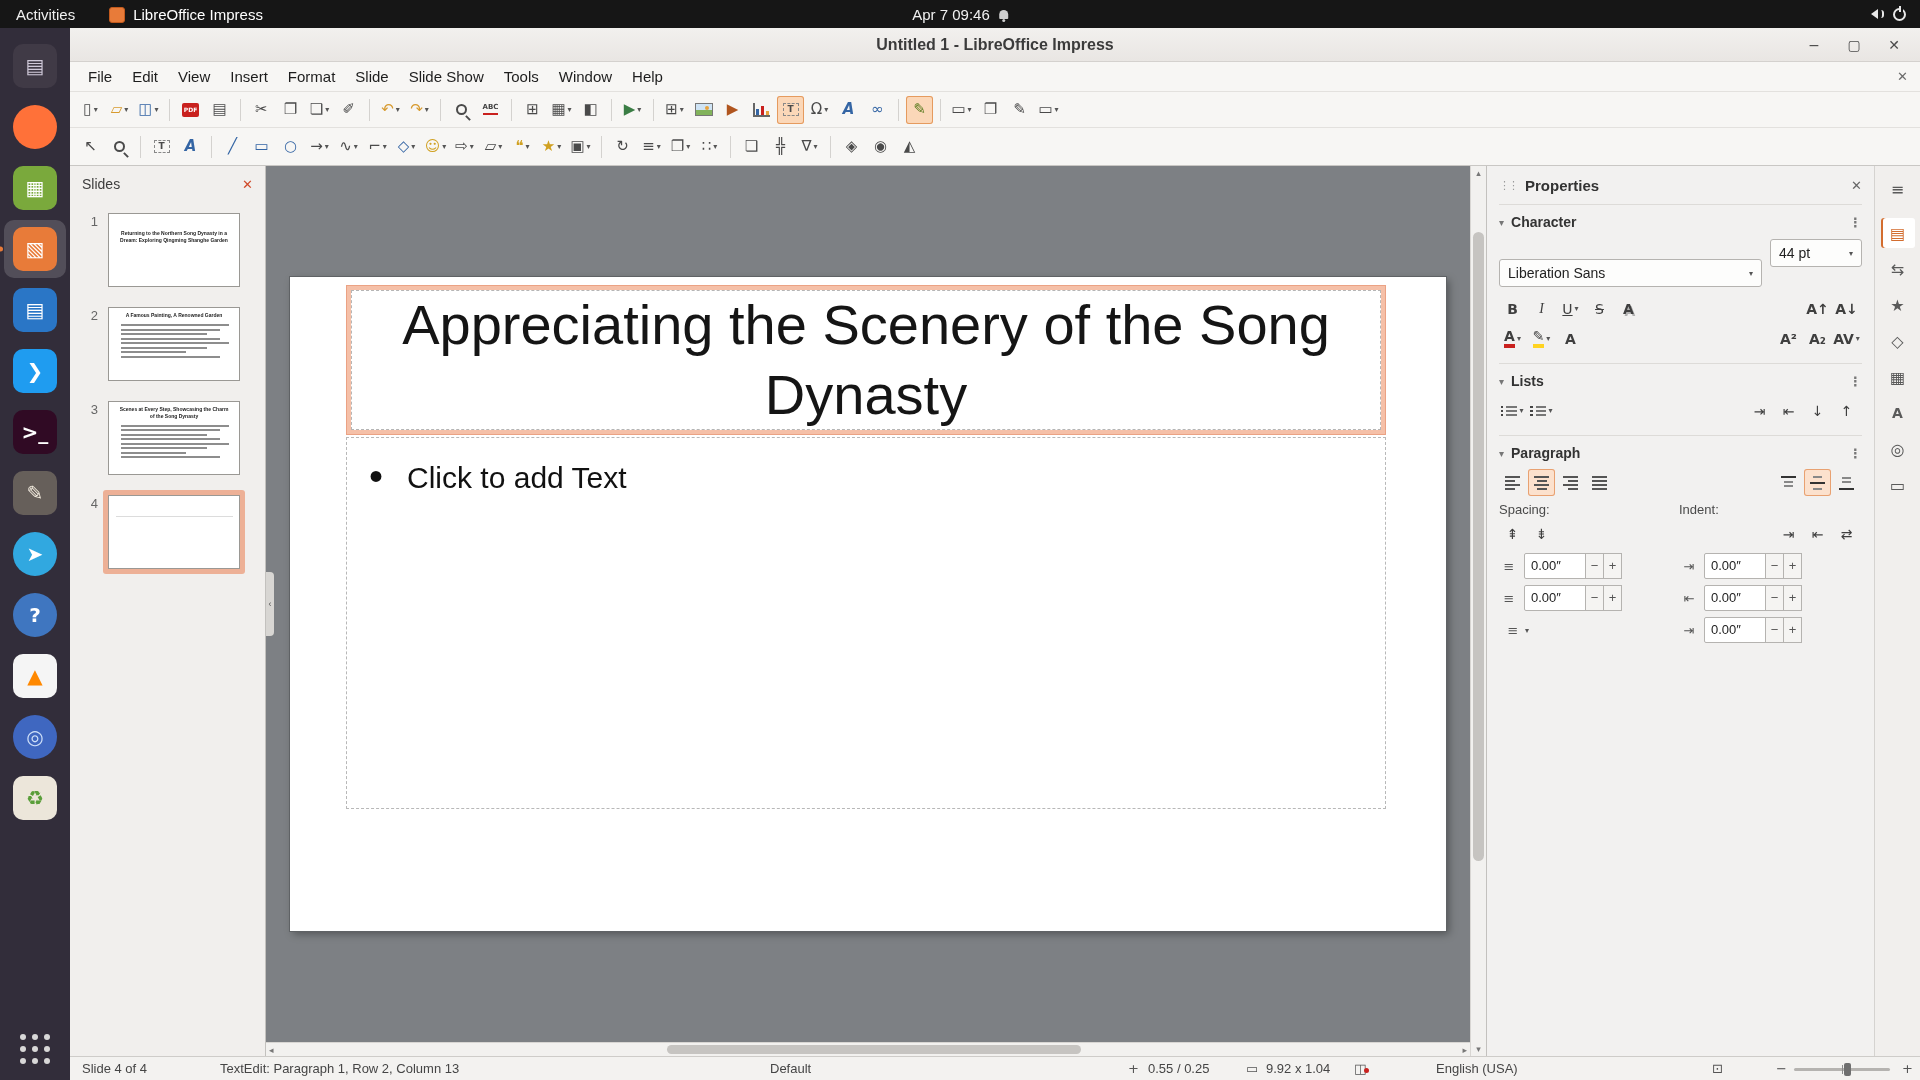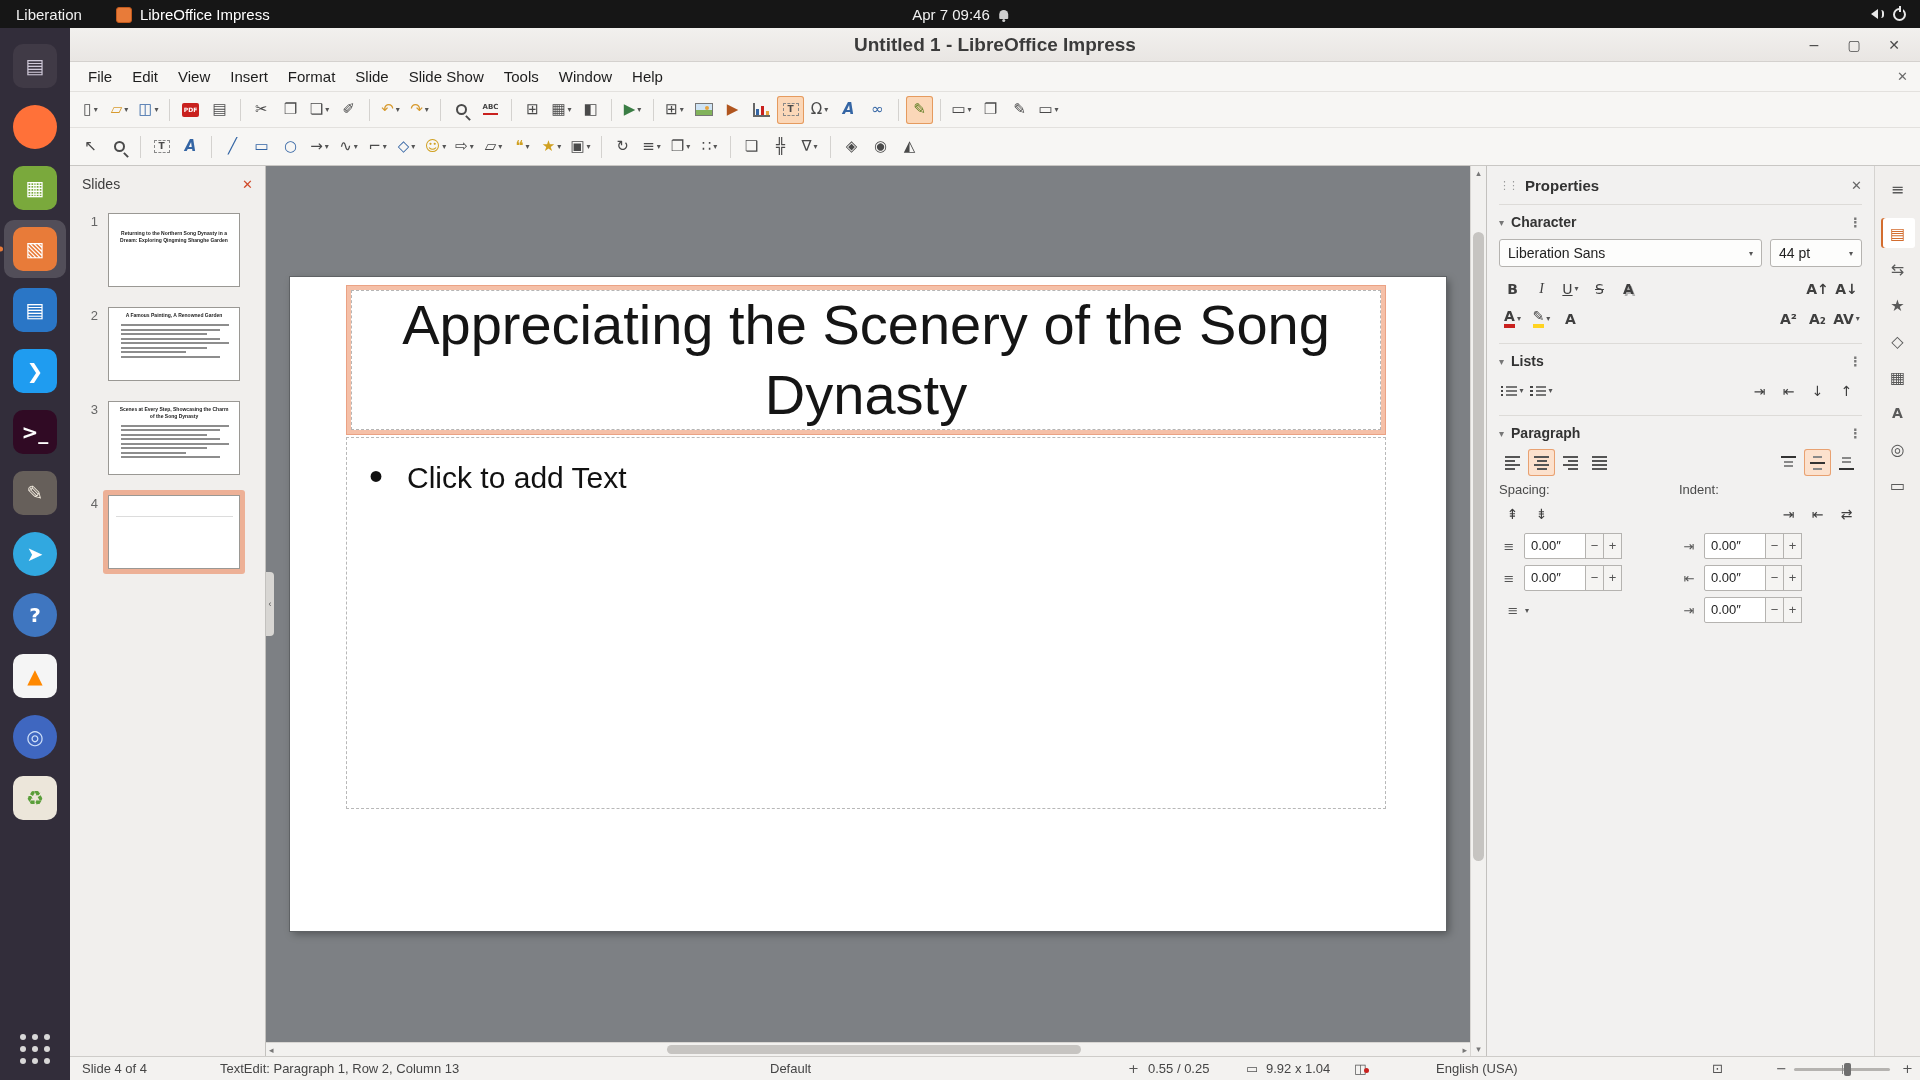--- a/index.html
+++ b/index.html
@@ -27,21 +27,21 @@
   .dock-item.active { background:rgba(255,255,255,.16); }
   .dock-item.active::before { content:""; position:absolute; left:-6px; top:50%; transform:translateY(-50%); width:5px; height:5px; border-radius:50%; background:#e87b39; }
   .dock-ico { width:44px; height:44px; border-radius:10px; display:flex; align-items:center; justify-content:center; font-size:20px; font-weight:bold; font-family:"DejaVu Sans",sans-serif; }
   .dock-ico.round { border-radius:50%; }
   .app-grid { margin-top:auto; margin-bottom:16px; display:grid; grid-template-columns:repeat(3,6px); gap:6px; justify-content:center; }
   .app-grid i { width:6px; height:6px; border-radius:50%; background:#d8d8d8; }
 
   
   .window { position:absolute; left:70px; top:28px; right:0; bottom:0; display:flex; flex-direction:column; background:#f3f2f1; }
   .titlebar { height:34px; background:linear-gradient(#f2f0ee,#e9e6e3); position:relative; display:flex; align-items:center; justify-content:center; border-bottom:1px solid #d4d1ce; }
-  .win-title { font-size:19px; font-weight:bold; color:#3b3b3b; }
+  .win-title { font-size:16px; font-weight:bold; color:#3b3b3b; }
   .win-controls { position:absolute; right:16px; top:0; height:34px; display:flex; align-items:center; gap:20px; }
   .win-btn { font-size:14px; color:#4a4a4a; width:20px; height:20px; display:flex; align-items:center; justify-content:center; font-family:"DejaVu Sans",sans-serif; }
 
   .menubar { height:30px; background:#f7f6f4; display:flex; align-items:center; padding-left:8px; position:relative; border-bottom:1px solid #e3e1de; }
   .menu-item { padding:0 10px; font-size:15px; color:#1d1d1d; line-height:30px; }
   .menu-close { position:absolute; right:12px; color:#6a6a6a; font-size:13px; font-family:"DejaVu Sans",sans-serif; }
 
   
   .toolbar { display:flex; align-items:center; padding:0 6px; background:#f7f6f4; }
   .tb1 { height:36px; border-bottom:1px solid #e3e1de; }
@@ -126,21 +126,21 @@
   .ph-title { font-size:15px; font-weight:bold; color:#333; }
   .ph-close { margin-left:auto; color:#666; font-size:13px; font-family:"DejaVu Sans",sans-serif; }
   .section { border-top:1px solid #dddbd8; padding:4px 0 8px 0; }
   .section:first-of-type { border-top:none; }
   .sec-head { display:flex; align-items:center; gap:7px; height:26px; font-size:14px; font-weight:bold; color:#333; }
   .chev { color:#777; font-size:10px; font-family:"DejaVu Sans",sans-serif; }
   .more { margin-left:auto; color:#777; font-size:13px; font-family:"DejaVu Sans",sans-serif; }
   .font-row { display:flex; gap:8px; margin:4px 0 8px 0; }
   .combo { height:28px; background:#fdfdfc; border:1px solid #b5b3b0; border-radius:3px; display:flex; align-items:center; padding:0 8px; font-size:14px; color:#222; }
   .combo .dd { margin-left:auto; padding-left:6px; }
-  .font-name { flex:1; }
+  .font-name { flex:1;margin-top:20px; }
   .font-size { width:92px; }
   .btn-row { display:flex; align-items:center; margin:3px 0; }
   .pp-btn { display:inline-flex; align-items:center; justify-content:center; min-width:27px; height:27px; margin-right:2px; border-radius:3px; }
   .pp-btn.active { background:#fce1cd; box-shadow:inset 0 0 0 1px #e8a171; }
   .pp-btn .glyph { font-size:14px; color:#3f3f3f; }
   [data-name="bold-icon"] { font-weight:bold; }
   [data-name="italic-icon"] { font-style:italic; font-family:"Liberation Serif",serif; }
   [data-name="underline-icon"] { text-decoration:underline; }
   [data-name="strikethrough-icon"] { text-decoration:line-through; }
   [data-name="toggle-shadow-icon"] { font-weight:bold; text-shadow:1.5px 1.5px 0 #b0b0b0; }
@@ -195,21 +195,21 @@
   .zoom-notch { position:absolute; left:50%; top:-3px; width:1px; height:9px; background:#8a8a8a; }
   .zoom-handle { position:absolute; left:52%; top:-5px; width:7px; height:13px; background:#6f6f6f; border-radius:2px; }
 </style>
 </head>
 <body>
 
 <div class="screen" data-name="screen">
 
   <div class="topbar" data-name="gnome-topbar">
     <div class="tb-left">
-      <span data-name="activities-button">Liberation</span>
+      <span data-name="activities-button">Activities</span>
       <span class="tb-appname" data-name="topbar-app-menu">
         <span class="app-ico" data-name="impress-app-icon"></span>
         <span data-name="topbar-app-name">LibreOffice Impress</span>
       </span>
     </div>
     <div class="tb-clock" data-name="clock-menu">
       <span data-name="clock-text">Apr 7 09:46</span>
       <span class="bell" data-name="notification-bell-icon"></span>
     </div>
     <div class="tb-right">

